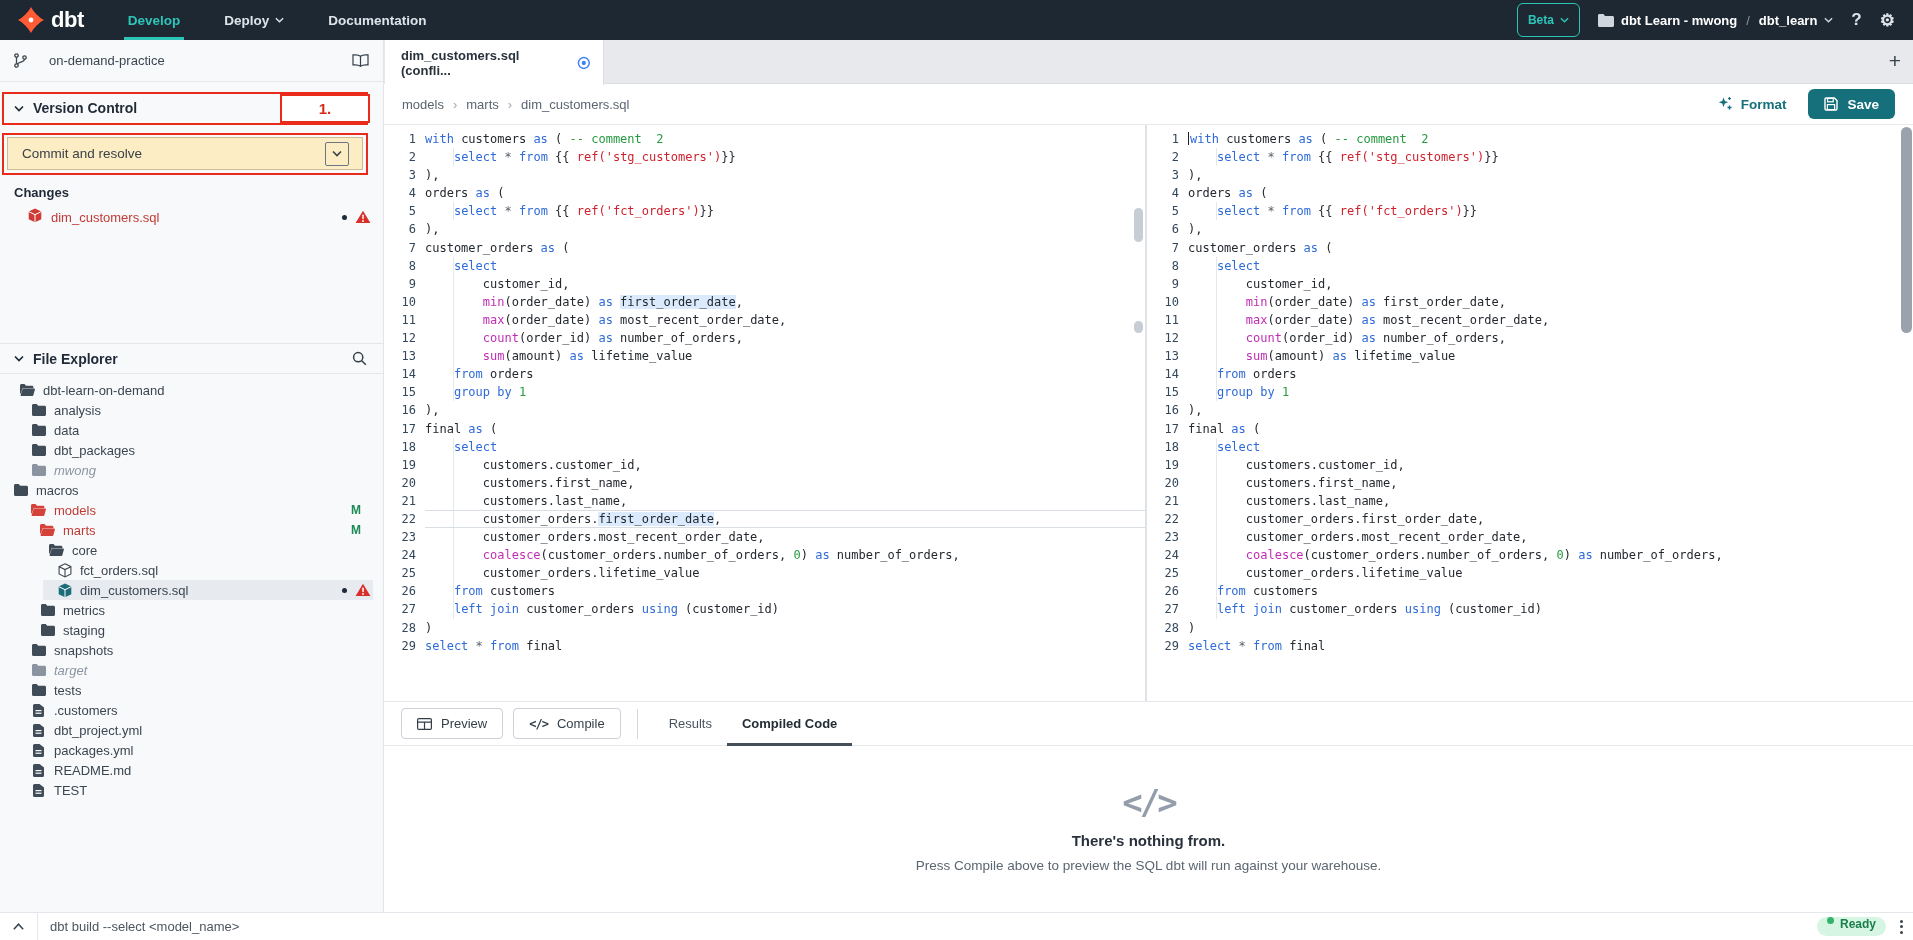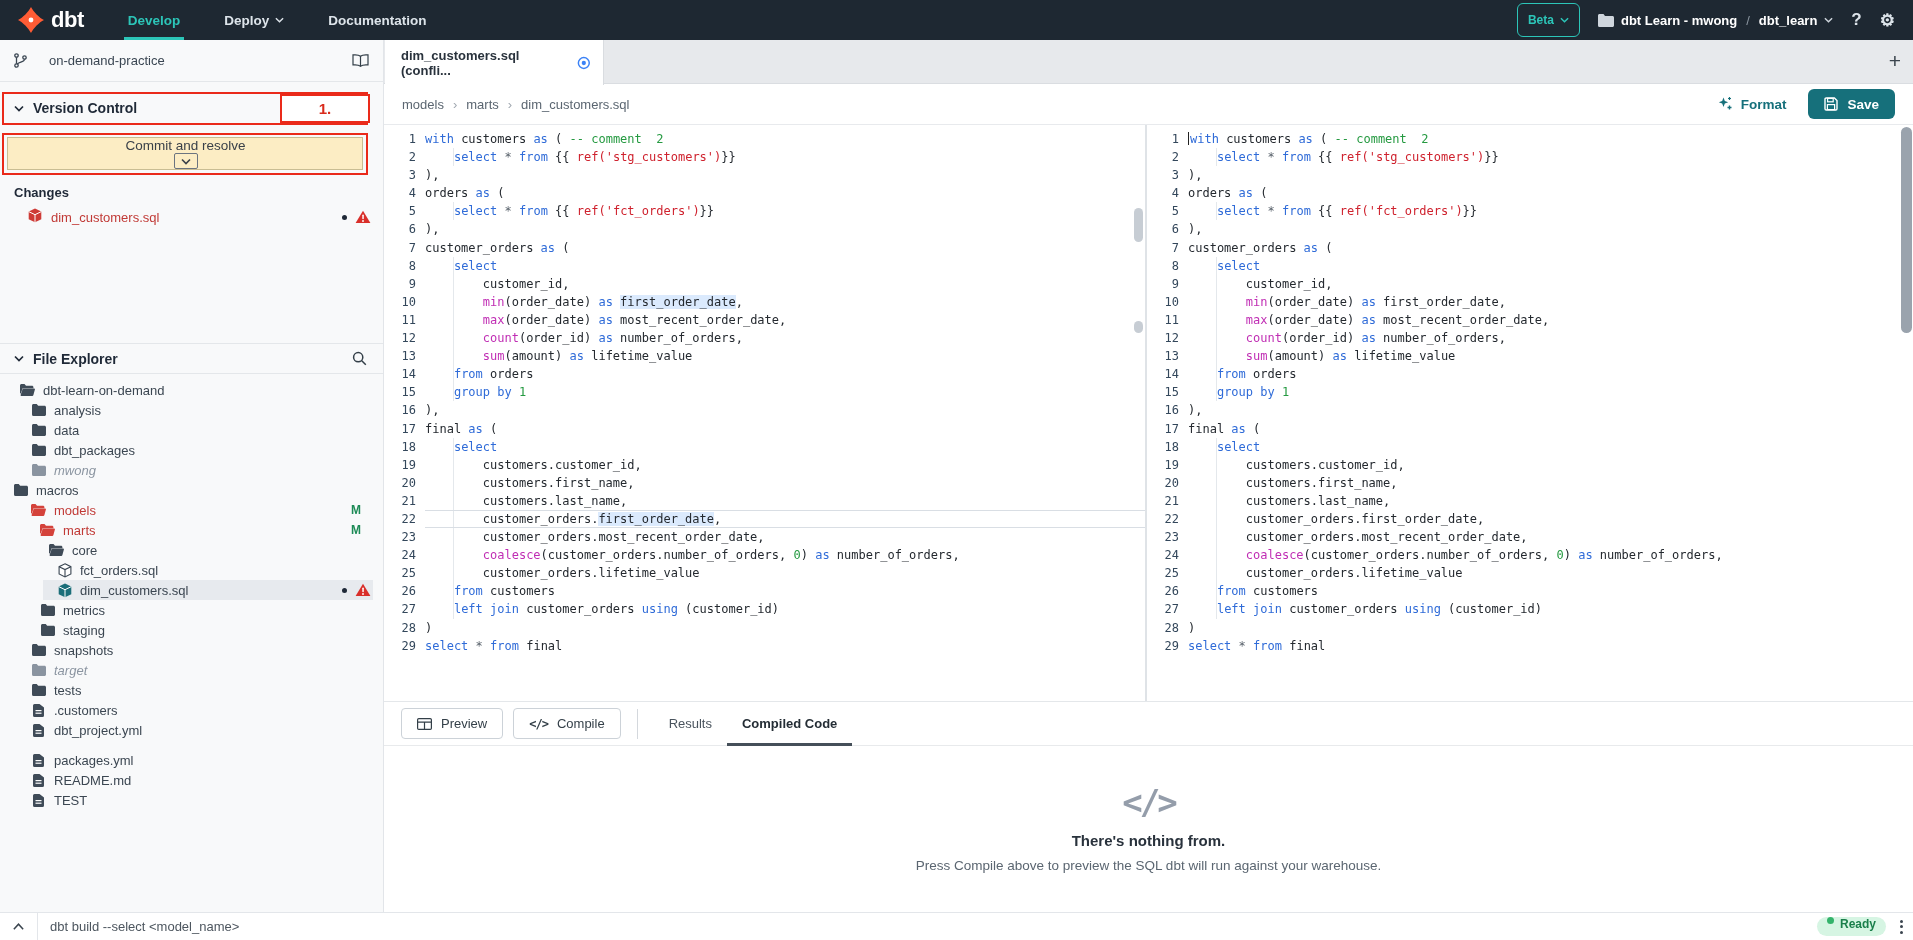--- a/index.html
+++ b/index.html
@@ -36,21 +36,21 @@
   .vc-header { position:absolute; left:14px; top:60px; display:flex; align-items:center; gap:9px;
     font-size:14px; font-weight:700; color:#1f2937; cursor:pointer; }
   .anno-box { position:absolute; border:2px solid #ea2a1a; z-index:5; pointer-events:none; }
   .anno-rect1 { left:2px; top:52px; width:366px; height:33px; }
   .anno-label { position:absolute; left:280px; top:54px; width:90px; height:29px; background:#fff;
     border:2px solid #ea2a1a; z-index:6; display:flex; align-items:center; justify-content:center;
     color:#d92b1c; font-size:15px; font-weight:700; }
   .anno-rect2 { left:2px; top:93px; width:366px; height:42px; }
   .commit-btn { position:absolute; left:7px; top:97px; width:356px; height:33px; background:#fcedc4;
     border:1px solid #c9bd93; display:flex; align-items:center; padding:0 13px 0 14px;
-    font-size:13.5px; color:#3a4149; cursor:pointer;flex-direction:column; }
+    font-size:13.5px; color:#3a4149; cursor:pointer; }
   .commit-btn .spacer { flex:1; }
   .commit-chevron { width:24px; height:24px; border:1px solid #6b7480; border-radius:2px;
     display:flex; align-items:center; justify-content:center; cursor:pointer; }
   .changes-label { position:absolute; left:14px; top:145px; font-size:13px; font-weight:700; color:#1f2937; }
   .changes-list { position:absolute; left:0; top:165px; width:100%; }
   .change-row { position:relative; height:24px; display:flex; align-items:center; padding-left:28px;
     gap:9px; font-size:13px; color:#c13a36; cursor:pointer; }
   .mod-dot { position:absolute; right:36px; width:5px; height:5px; border-radius:50%; background:#1f2937; }
   .warn-ic { position:absolute; right:12px; display:flex; }
 
@@ -413,21 +413,21 @@
       <div class="trow" style="padding-left: 31px;">
         <span class="ic">
           <svg width="11" height="13" viewBox="0 0 11 13">
             <path d="M1.5 0h5L11 3.5v8A1.5 1.5 0 0 1 9.5 13h-8A1.5 1.5 0 0 1 0 11.5v-10A1.5 1.5 0 0 1 1.5 0z" fill="#3f4b57"></path>
             <rect x="2.5" y="6" width="6" height="1.2" fill="#fff"></rect>
             <rect x="2.5" y="8.6" width="6" height="1.2" fill="#fff"></rect>
           </svg>
         </span>
     <span class="nm">dbt_project.yml</span>
       </div>
-      <div class="trow" style="padding-left: 31px; margin-top: 10px;">
+      <div class="trow" style="padding-left: 31px;">
         <span class="ic">
           <svg width="11" height="13" viewBox="0 0 11 13">
             <path d="M1.5 0h5L11 3.5v8A1.5 1.5 0 0 1 9.5 13h-8A1.5 1.5 0 0 1 0 11.5v-10A1.5 1.5 0 0 1 1.5 0z" fill="#3f4b57"></path>
             <rect x="2.5" y="6" width="6" height="1.2" fill="#fff"></rect>
             <rect x="2.5" y="8.6" width="6" height="1.2" fill="#fff"></rect>
           </svg>
         </span>
     <span class="nm">packages.yml</span>
       </div>
       <div class="trow" style="padding-left: 31px;">

